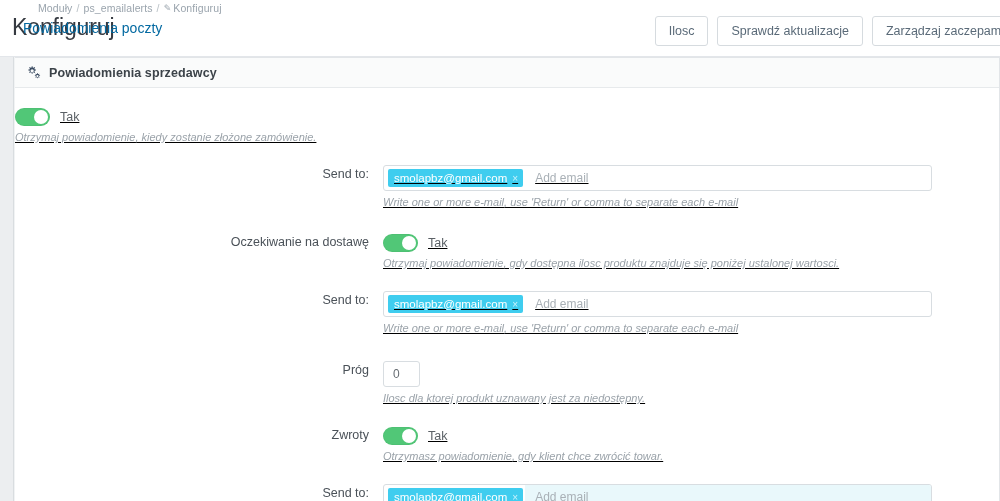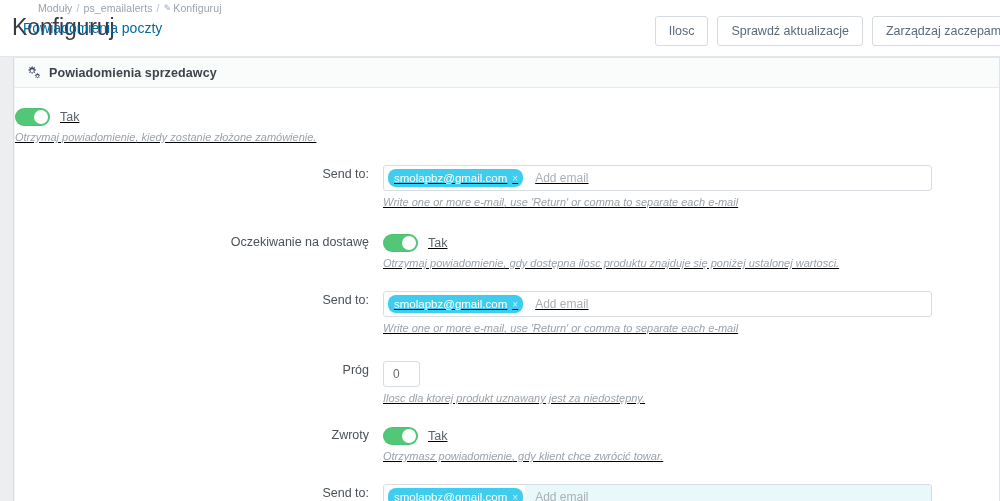--- a/index.html
+++ b/index.html
@@ -195,21 +195,21 @@
     border: 1px solid #d8dde1;
     border-radius: 3px;
     display: flex;
     align-items: center;
     padding: 0 0 0 4px;
     overflow: hidden;
   }
   .tag {
     height: 18px;
     background: #3fcdef;
-    border-radius: 8px;
+    border-radius: 2px;
     color: #ffffff;
     font-size: 11.5px;
     display: inline-flex;
     align-items: center;
     padding: 0 5px 0 6px;
     margin-right: 2px;
     white-space: nowrap;
     cursor: default;
   }
   .tag .tag-x {

